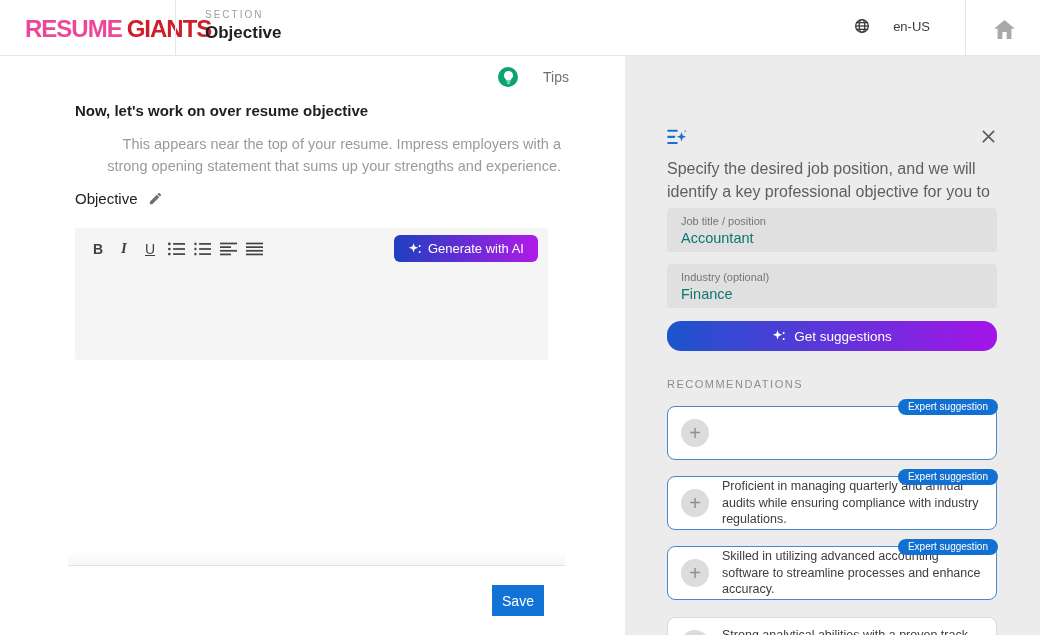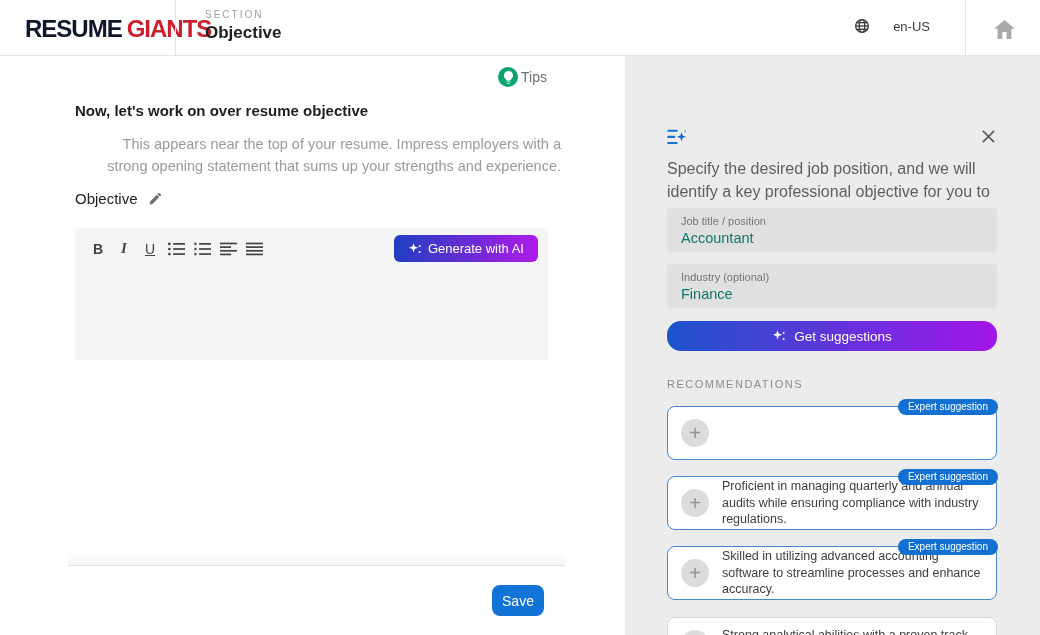--- a/index.html
+++ b/index.html
@@ -3,52 +3,52 @@
 <meta charset="utf-8">
 <style>
   * { margin:0; padding:0; box-sizing:border-box; }
   html,body { width:1040px; height:635px; }
   body { font-family:"Liberation Sans", sans-serif; background:#fff; }
   .screen { position:relative; width:1040px; height:635px; overflow:hidden; background:#fff; }
 
   
   .header { position:absolute; left:0; top:0; width:1040px; height:56px; background:#fff; border-bottom:1px solid #e6e6e6; z-index:5; }
   .logo { position:absolute; left:25px; top:15px; font-size:24px; font-weight:800; letter-spacing:-1px; cursor:pointer; }
-  .logo .blue { color:#0f172a; }
+  .logo .blue { color:#ec4899; }
   .logo .red  { color:#ce1e2d; margin-left:5px; }
   .hdr-div { position:absolute; top:0; width:1px; height:56px; background:#e6e6e6; }
   .hdr-div.d1 { left:175px; }
   .hdr-div.d2 { left:965px; }
   .section-block { position:absolute; left:205px; top:9px; }
   .section-label { font-size:10px; letter-spacing:2px; color:#9e9e9e; font-weight:400; }
   .section-title { font-size:17px; font-weight:700; color:#212121; margin-top:3px; }
   .locale { position:absolute; right:110px; top:18px; display:flex; align-items:center; gap:23px; font-size:13px; color:#3c3c3c; cursor:pointer; }
   .home-btn { position:absolute; left:987px; top:15px; width:34px; height:28px; display:flex; align-items:center; justify-content:center; cursor:pointer; }
 
   
   .main { position:absolute; left:0; top:56px; width:625px; height:579px; background:#fff; }
-  .tips { position:absolute; left:498px; top:11px; display:flex; align-items:center; gap:3px; cursor:pointer; }
+  .tips { position:absolute; left:498px; top:11px; display:flex; align-items:center; gap:25px; cursor:pointer; }
   .tips-circle { width:20px; height:20px; border-radius:50%; background:#0aa56f; display:flex; align-items:center; justify-content:center; }
   .tips-label { font-size:14px; color:#6f6f6f; }
   .main-heading { position:absolute; left:75px; top:46px; font-size:15px; font-weight:600; color:#1f1f1f; }
   .main-desc { position:absolute; left:83px; top:77px; width:478px; font-size:14.5px; line-height:1.55; color:#9a9a9a;text-align:right; }
   .objective-row { position:absolute; left:75px; top:134px; display:flex; align-items:center; gap:10px; }
   .objective-label { font-size:15px; font-weight:500; color:#212121; }
   .pencil { cursor:pointer; display:flex; }
   .editor { position:absolute; left:75px; top:172px; width:473px; height:132px; background:#f5f5f5; border-radius:2px; }
   .ed-toolbar { display:flex; align-items:center; gap:4px; padding:7px 10px 4px 12px; }
   .tb-btn { min-width:22px; height:24px; display:flex; align-items:center; justify-content:center; cursor:pointer; color:#424242; border-radius:3px; }
   .tb-b { font-weight:700; font-size:14px; }
   .tb-i { font-style:italic; font-family:"Liberation Serif", serif; font-size:15px; font-weight:600; }
   .tb-u { font-size:14px; text-decoration:underline; }
   .gen-btn { margin-left:auto; height:27px; padding:0 14px; border:none; border-radius:6px; color:#fff; font-size:13px; font-weight:500; display:flex; align-items:center; gap:6px; cursor:pointer; background:linear-gradient(90deg,#1f3fc0,#b01ae8); font-family:"Liberation Sans", sans-serif; }
   .ed-area { height:90px; cursor:text; }
   .bottom-divider { position:absolute; left:68px; top:509px; width:497px; height:1px; background:#e2e2e2; }
   .bottom-fade { position:absolute; left:68px; top:494px; width:497px; height:15px; background:linear-gradient(180deg,rgba(255,255,255,0),rgba(0,0,0,0.035)); }
-  .save-btn { position:absolute; left:492px; top:529px; width:52px; height:31px; border:none; border-radius:8px; background:#1273d6; color:#fff; font-size:14px; font-weight:500; cursor:pointer; font-family:"Liberation Sans", sans-serif; }
+  .save-btn { position:absolute; left:492px; top:529px; width:52px; height:31px; border:none; border-radius:0; background:#1273d6; color:#fff; font-size:14px; font-weight:500; cursor:pointer; font-family:"Liberation Sans", sans-serif; }
 
   
   .aside { position:absolute; left:625px; top:56px; width:415px; height:579px; background:#ececec; overflow:hidden; }
   .panel-head { position:absolute; left:42px; top:71px; width:331px; display:flex; align-items:center; gap:9px; }
   .panel-title { font-size:16.5px; font-weight:700; color:#212121; }
   .panel-close { margin-left:auto; cursor:pointer; display:flex; padding:2px; }
   .panel-desc { position:absolute; left:42px; top:101px; width:334px; font-size:16px; line-height:1.45; color:#5f5f5f; }
   .field { position:absolute; left:42px; width:330px; height:44px; background:#e0e0e0; border-radius:4px; padding:7px 14px 0 14px; cursor:text; }
   .field.f1 { top:152px; }
   .field.f2 { top:208px; }

